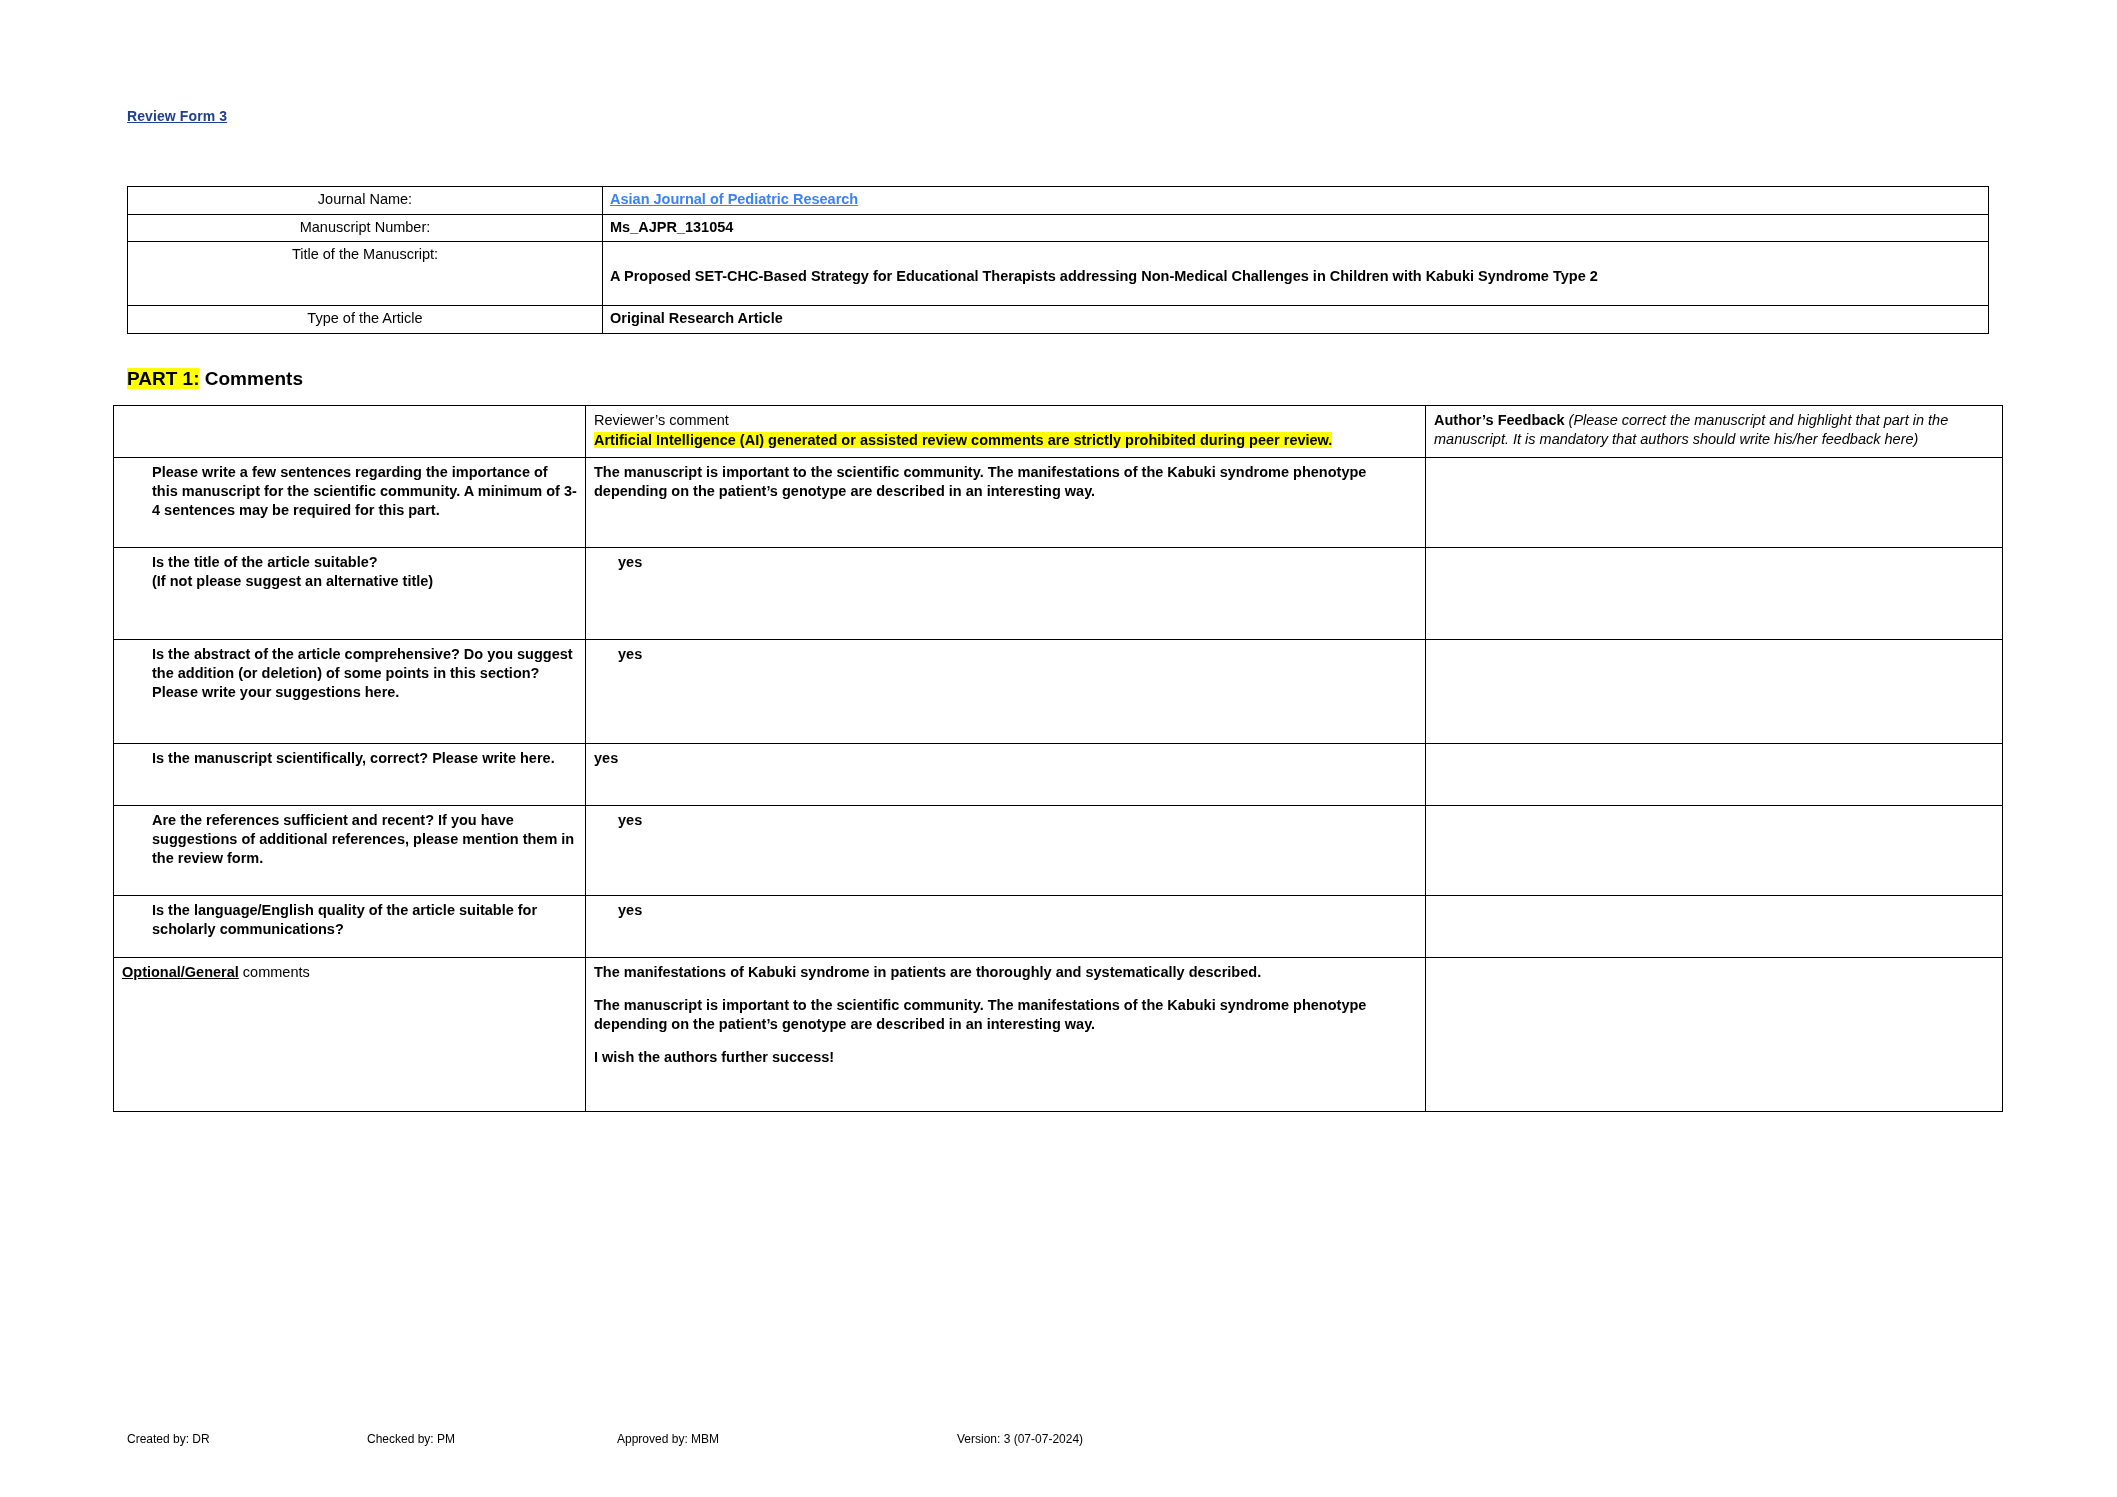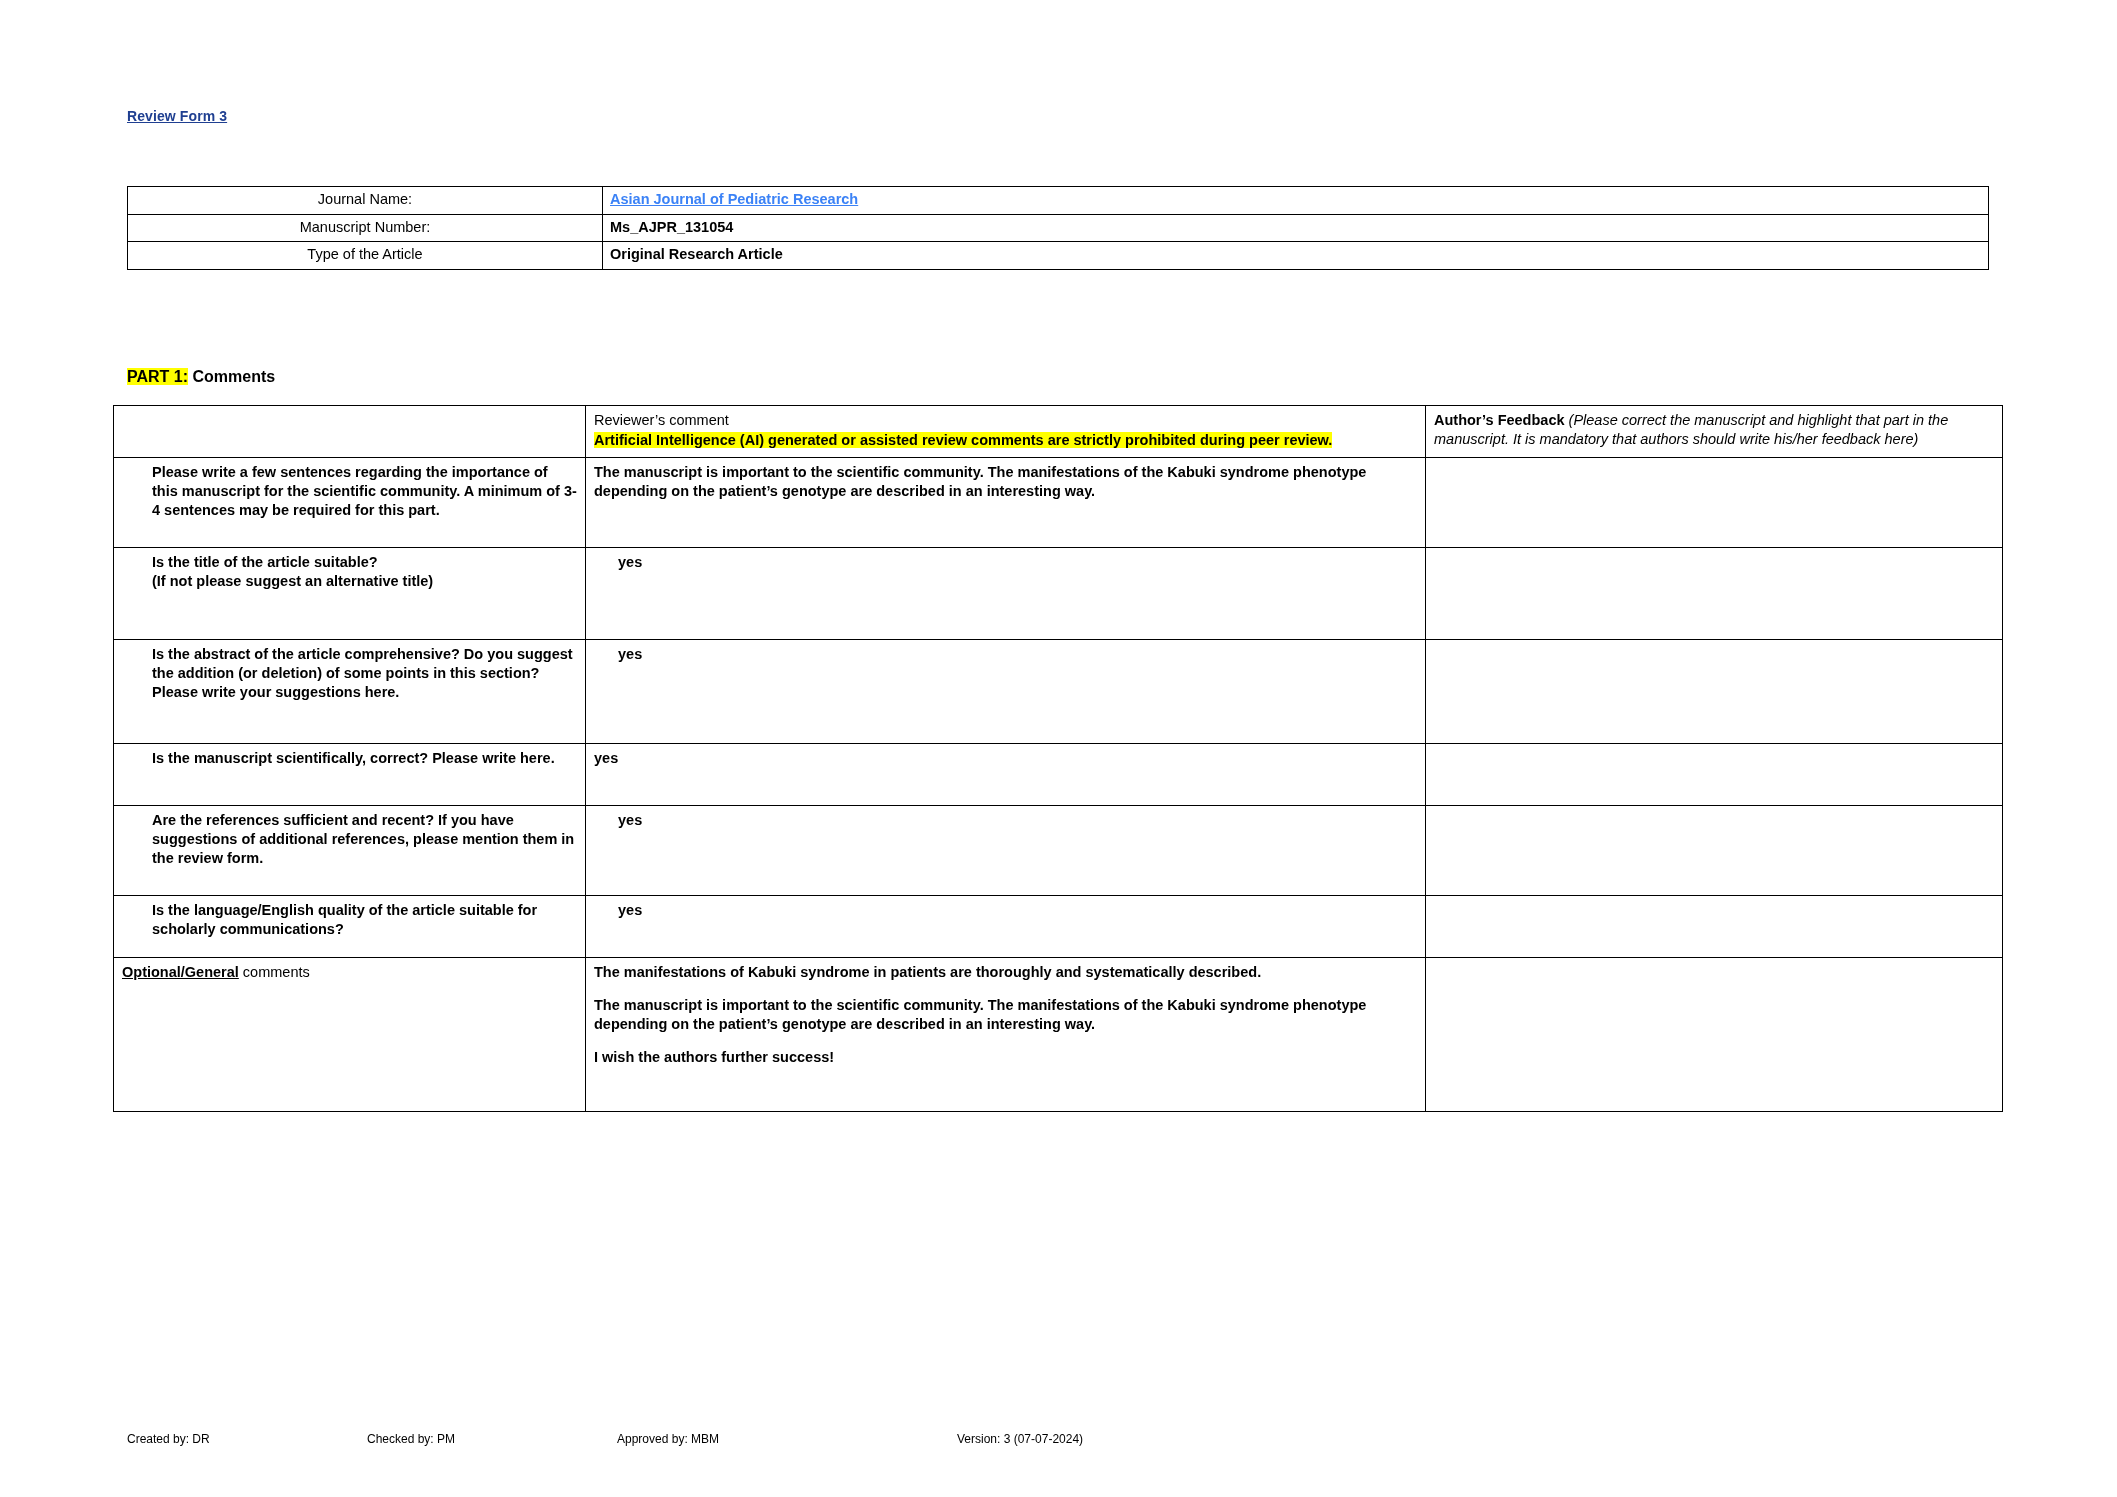--- a/index.html
+++ b/index.html
@@ -67,21 +67,21 @@
   .meta-title-value {
     font-weight: bold;
     display: block;
     padding-top: 22px;
   }
   
   .part-heading {
     position: absolute;
     left: 127px;
     top: 368px;
-    font-size: 16px;
+    font-size: 19px;
     font-weight: bold;
   }
   .hl {
     background: #ffff00;
   }
   .part-heading .normal {
     font-weight: bold;
   }
   
   table.main {
@@ -160,20 +160,26 @@
       <td class="meta-label">Journal Name:</td>
       <td class="meta-value">
         <span class="journal-link">Asian Journal of Pediatric Research</span>
       </td>
     </tr>
     <tr>
       <td class="meta-label">Manuscript Number:</td>
       <td class="meta-value">Ms_AJPR_131054</td>
     </tr>
     <tr>
+      <td class="meta-label meta-title-label-cell">Title of the Manuscript:</td>
+      <td class="meta-value meta-title-label-cell">
+        <span class="meta-title-value">A Proposed SET-CHC-Based Strategy for Educational Therapists addressing Non-Medical Challenges in Children with Kabuki Syndrome Type 2</span>
+      </td>
+    </tr>
+    <tr>
       <td class="meta-label">Type of the Article</td>
       <td class="meta-value">Original Research Article</td>
     </tr>
   </tbody>
     </table>
 
   <div class="part-heading">
     <span class="hl">PART  1:</span><span class="normal"> Comments</span>
   </div>
 

